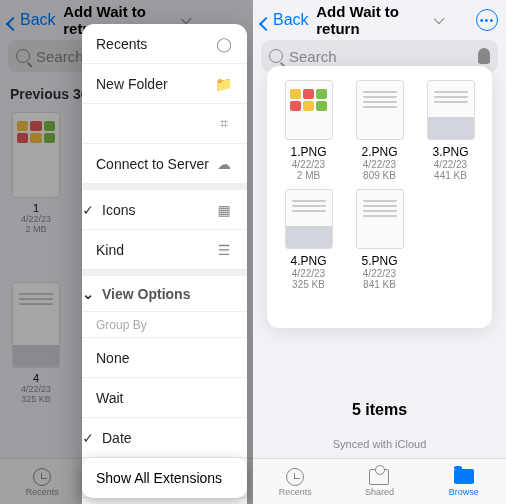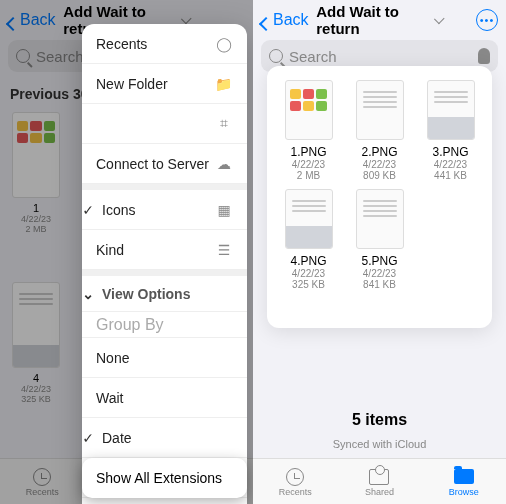--- a/index.html
+++ b/index.html
@@ -34,37 +34,37 @@
 .tab.active .folder{background:#007aff}
 .tab.active .folder::before{background:#007aff}
 .shared-ico{width:20px;height:16px;border:1.5px solid #888;border-radius:2px;position:relative}
 .shared-ico::after{content:'';position:absolute;width:8px;height:8px;border:1.5px solid #888;border-radius:50%;top:-5px;left:5px;background:#f8f8f8}
 
 .dim{position:absolute;inset:0;background:rgba(0,0,0,0.35);z-index:1}
 
 .menu{position:absolute;top:24px;left:82px;right:6px;background:#fff;border-radius:12px;box-shadow:0 8px 30px rgba(0,0,0,0.25);z-index:2;overflow:hidden}
 .menu-item{height:40px;display:flex;align-items:center;padding:0 14px;font-size:14px;color:#222;border-bottom:1px solid #eee;position:relative}
 .menu-item.hdr{font-weight:600;color:#555;height:36px}
-.menu-item.sub{color:#aaa;font-size:16px;height:26px}
+.menu-item.sub{color:#aaa;font-size:12px;height:26px}
 .menu-item .check{position:absolute;left:-2px;width:16px;text-align:center;color:#333}
 .menu-item.with-check{padding-left:20px}
 .menu-item .end-ico{margin-left:auto;width:18px;height:18px;display:flex;align-items:center;justify-content:center;color:#888}
 .menu-sep{height:6px;background:#f0f0f0}
 .highlight{position:absolute;bottom:6px;left:82px;right:6px;height:40px;background:#fff;border-radius:10px;box-shadow:0 4px 14px rgba(0,0,0,0.3);z-index:3;display:flex;align-items:center;padding:0 14px;font-size:14px}
 
 .card{position:absolute;top:66px;left:14px;right:14px;bottom:176px;background:#fff;border-radius:12px;box-shadow:0 4px 20px rgba(0,0,0,0.1);padding:14px 10px}
 .grid{display:grid;grid-template-columns:repeat(3,1fr);gap:8px 8px}
 .gitem{display:flex;flex-direction:column;align-items:center}
 .gthumb{width:48px;height:60px;background:#fafafa;border:1px solid #ddd;border-radius:3px;position:relative;overflow:hidden}
 .gname{font-size:12px;margin-top:5px}
 .gdate{font-size:10px;color:#888}
 .gsize{font-size:10px;color:#888}
 .status{position:absolute;bottom:54px;left:0;right:0;text-align:center}
 .status .count{font-size:16px;font-weight:600}
-.status .sync{font-size:11px;color:#888;margin-top:9px}
+.status .sync{font-size:11px;color:#888;margin-top:19px}
 
 .mini-grid{position:absolute;top:8px;left:4px;right:4px;display:grid;grid-template-columns:repeat(3,1fr);gap:2px}
 .mini-grid div{height:10px;border-radius:2px}
 .kb{position:absolute;bottom:0;left:0;right:0;height:22px;background:#d1d4da}
 .lines{position:absolute;top:10px;left:6px;right:6px;display:flex;flex-direction:column;gap:3px}
 .lines div{height:2px;background:#ccc;border-radius:1px}
 </style>
 </head>
 <body>
 

